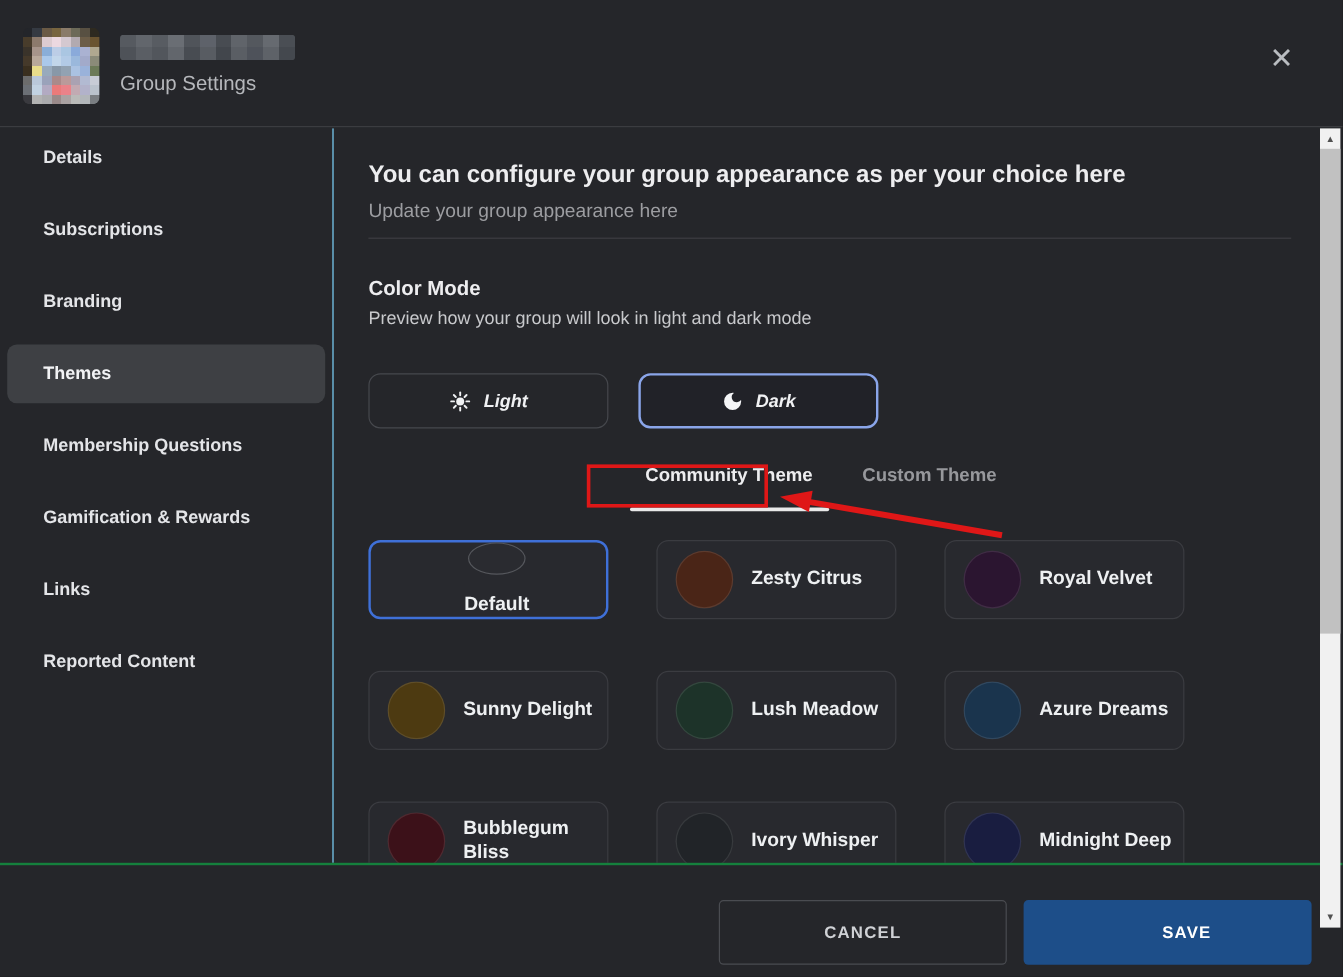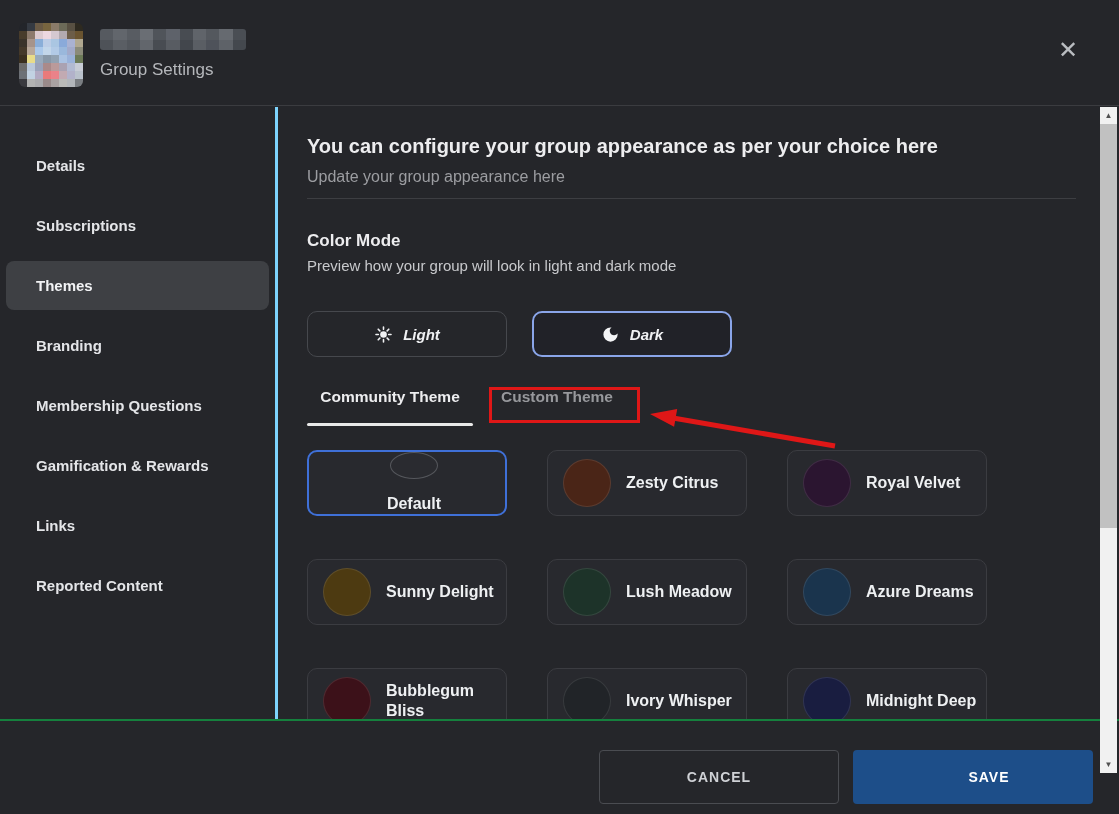--- a/index.html
+++ b/index.html
@@ -11,41 +11,41 @@
   
   .hdr { position:absolute; top:0; left:0; width:1119px; height:106px; border-bottom:1px solid #3b3c40; }
   .avatar { position:absolute; left:19px; top:23px; width:64px; height:64px; border-radius:6px; overflow:hidden; }
   .avatar svg { display:block; width:64px; height:64px; }
   .name-blur { position:absolute; left:100px; top:29px; width:146px; height:21px; border-radius:3px; overflow:hidden; }
   .hdr-sub { position:absolute; left:100px; top:60px; font-size:17px; color:#b5b7bb; }
   .close-btn { position:absolute; left:1052px; top:34px; width:32px; height:32px; background:none; border:none;
                color:#b9bcc0; font-size:24px; line-height:30px; text-align:center; cursor:pointer; }
 
   
-  .sidebar { position:absolute; top:107px; left:0; width:278px; height:612px; border-right:3px solid #7dd3fc; padding-top:34px; }
+  .sidebar { position:absolute; top:107px; left:0; width:278px; height:612px; border-right:1px solid #7dd3fc; }
   .nav-item { height:49px; margin:0 6px 11px 6px; border-radius:8px; display:flex; align-items:center;
               padding-left:30px; color:#e4e5e8; font-size:15px; font-weight:bold; cursor:pointer; }
   .nav-item.active { background:#3e4044; color:#f2f3f5; }
 
   
   .content { position:absolute; top:107px; left:279px; width:821px; height:612px; overflow:hidden; padding:0 24px 0 28px; }
   .h1 { margin-top:27px; font-size:20px; font-weight:bold; color:#ededef; line-height:24px; }
   .h1sub { margin-top:9px; font-size:16px; color:#9c9da1; line-height:19px; }
   .rule { margin-top:12px; border-top:1px solid #3d3e42; }
   .h2 { margin-top:32px; font-size:17px; font-weight:bold; color:#ededef; line-height:20px; }
   .h2sub { margin-top:6px; font-size:15px; color:#c8c9cc; line-height:18px; }
 
   .mode-row { margin-top:36px; display:flex; gap:25px; }
   .mode-btn { width:200px; height:46px; border-radius:10px; background:transparent; border:1px solid #46484d;
               display:flex; align-items:center; justify-content:center; gap:10px; color:#f0f1f3;
               font-size:15px; font-weight:bold; font-family:inherit; cursor:pointer;font-style:italic; }
   .mode-btn.selected { border-width:2px; background:#212228; }
   .mode-btn svg { display:block; }
 
-  .tabs { margin-top:31px; display:flex; }
+  .tabs { margin-top:31px; display:flex;justify-content:center; }
   .tab { height:38px; position:relative; text-align:center; font-size:15.5px; font-weight:bold; cursor:pointer; }
   .tab-community { width:166px; color:#ededef; }
   .tab-custom { width:168px; color:#97989c; }
   .tab-community .underline { position:absolute; left:0; bottom:0; width:166px; height:3px; border-radius:2px; }
 
   .cards { margin-top:24px; display:grid; grid-template-columns:repeat(3,200px); column-gap:40px; row-gap:43px; }
   .card { height:66px; border-radius:10px; border:1px solid #3b3c41; background:#28292e;
           display:flex; align-items:center; padding-left:15px; gap:15px; cursor:pointer; }
   .card.sel { border-width:2px; padding-left:14px; }
   .swatch { width:48px; height:48px; min-width:48px; border-radius:50%; border:1px solid rgba(255,255,255,0.10); }
@@ -173,22 +173,22 @@
           <rect x="10" y="0.8" width="1" height="0.8" fill="#44484e"></rect>
       </svg>
     </div>
     <div class="hdr-sub">Group Settings</div>
     <button class="close-btn">✕</button>
   </div>
 
   <nav class="sidebar">
     <div class="nav-item">Details</div>
     <div class="nav-item">Subscriptions</div>
+    <div class="nav-item">Branding</div>
     <div class="nav-item active">Themes</div>
-    <div class="nav-item">Branding</div>
     <div class="nav-item">Membership Questions</div>
     <div class="nav-item">Gamification &amp; Rewards</div>
     <div class="nav-item">Links</div>
     <div class="nav-item">Reported Content</div>
   </nav>
 
   <main class="content">
     <div class="h1">You can configure your group appearance as per your choice here</div>
     <div class="h1sub">Update your group appearance here</div>
     <div class="rule"></div>

